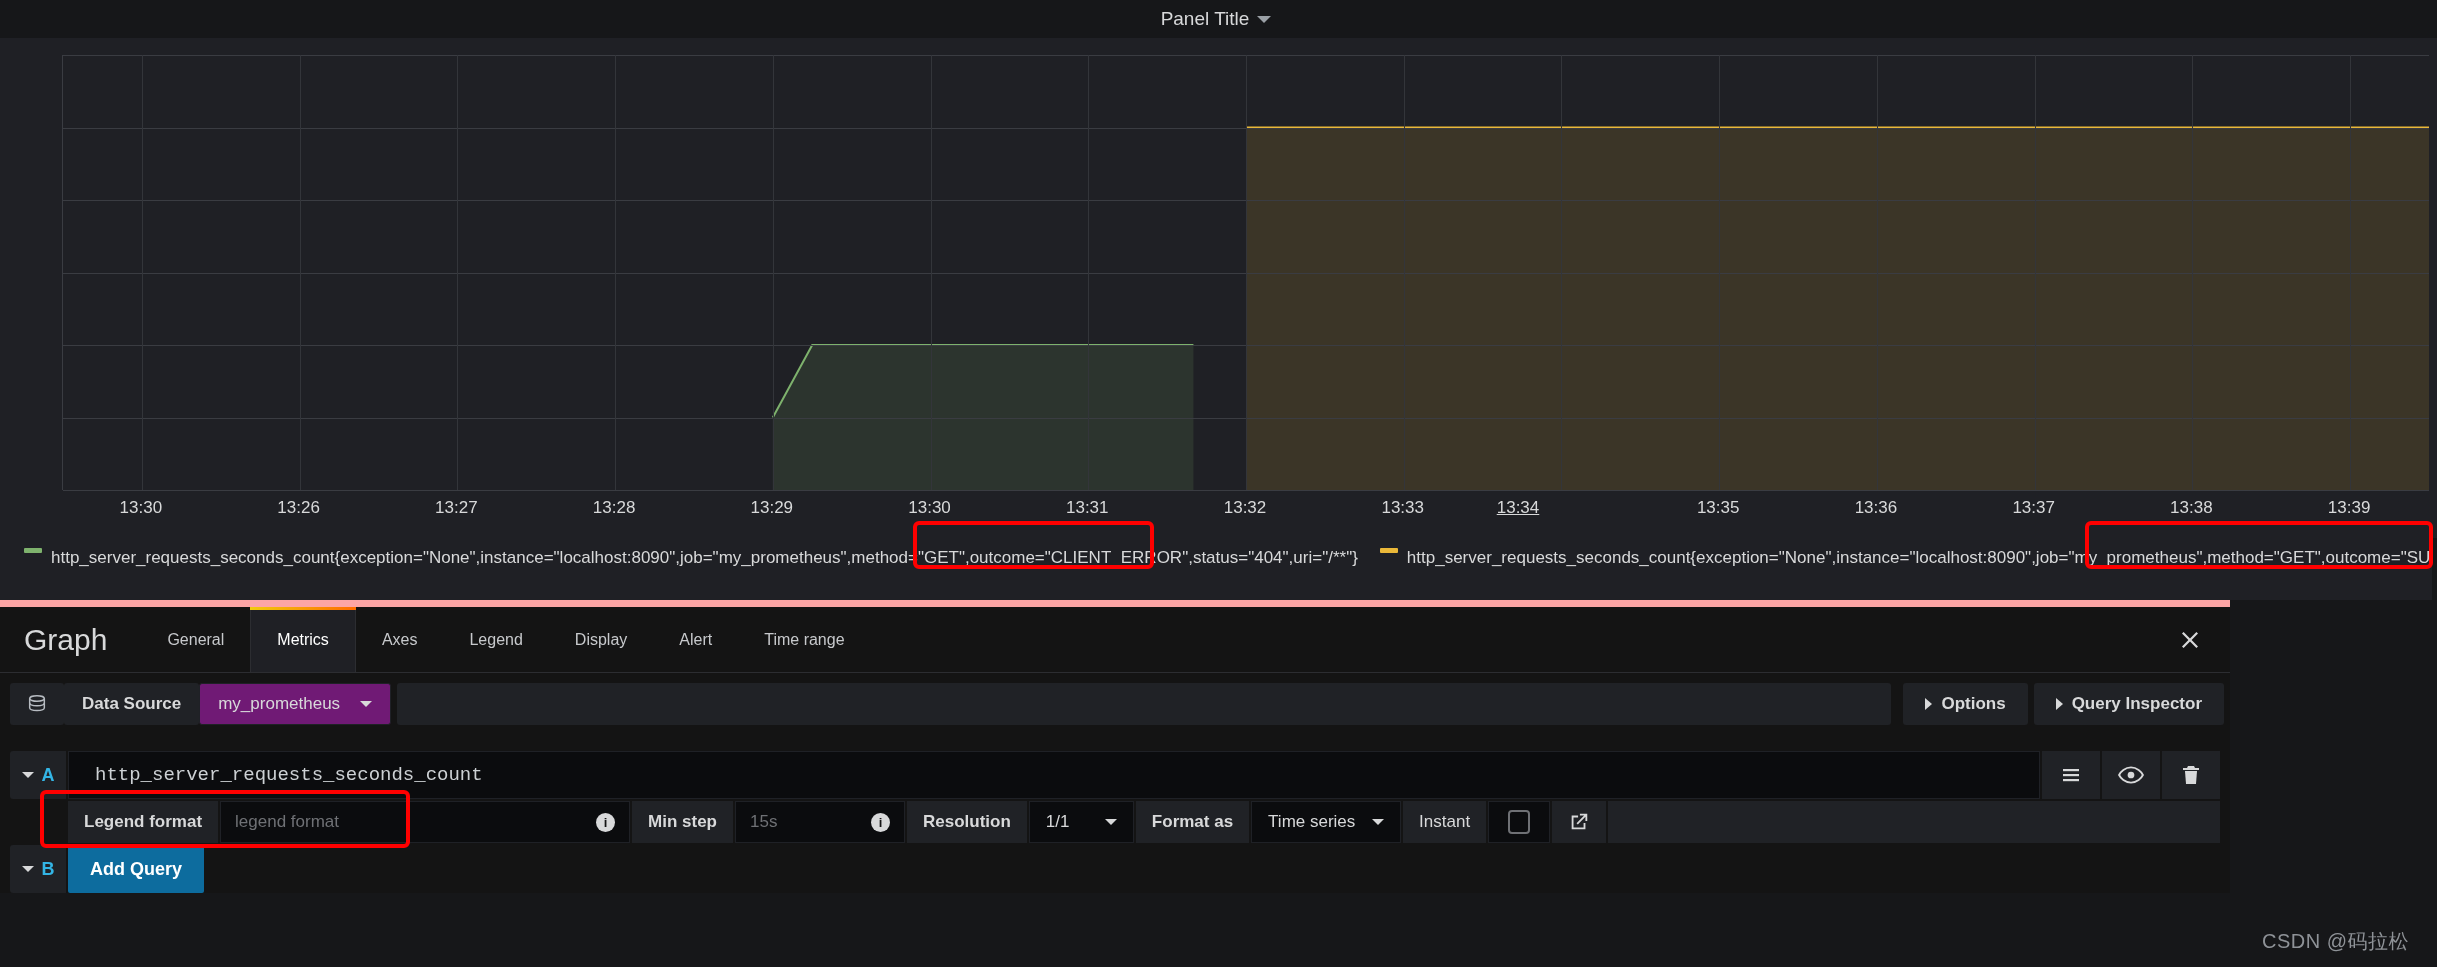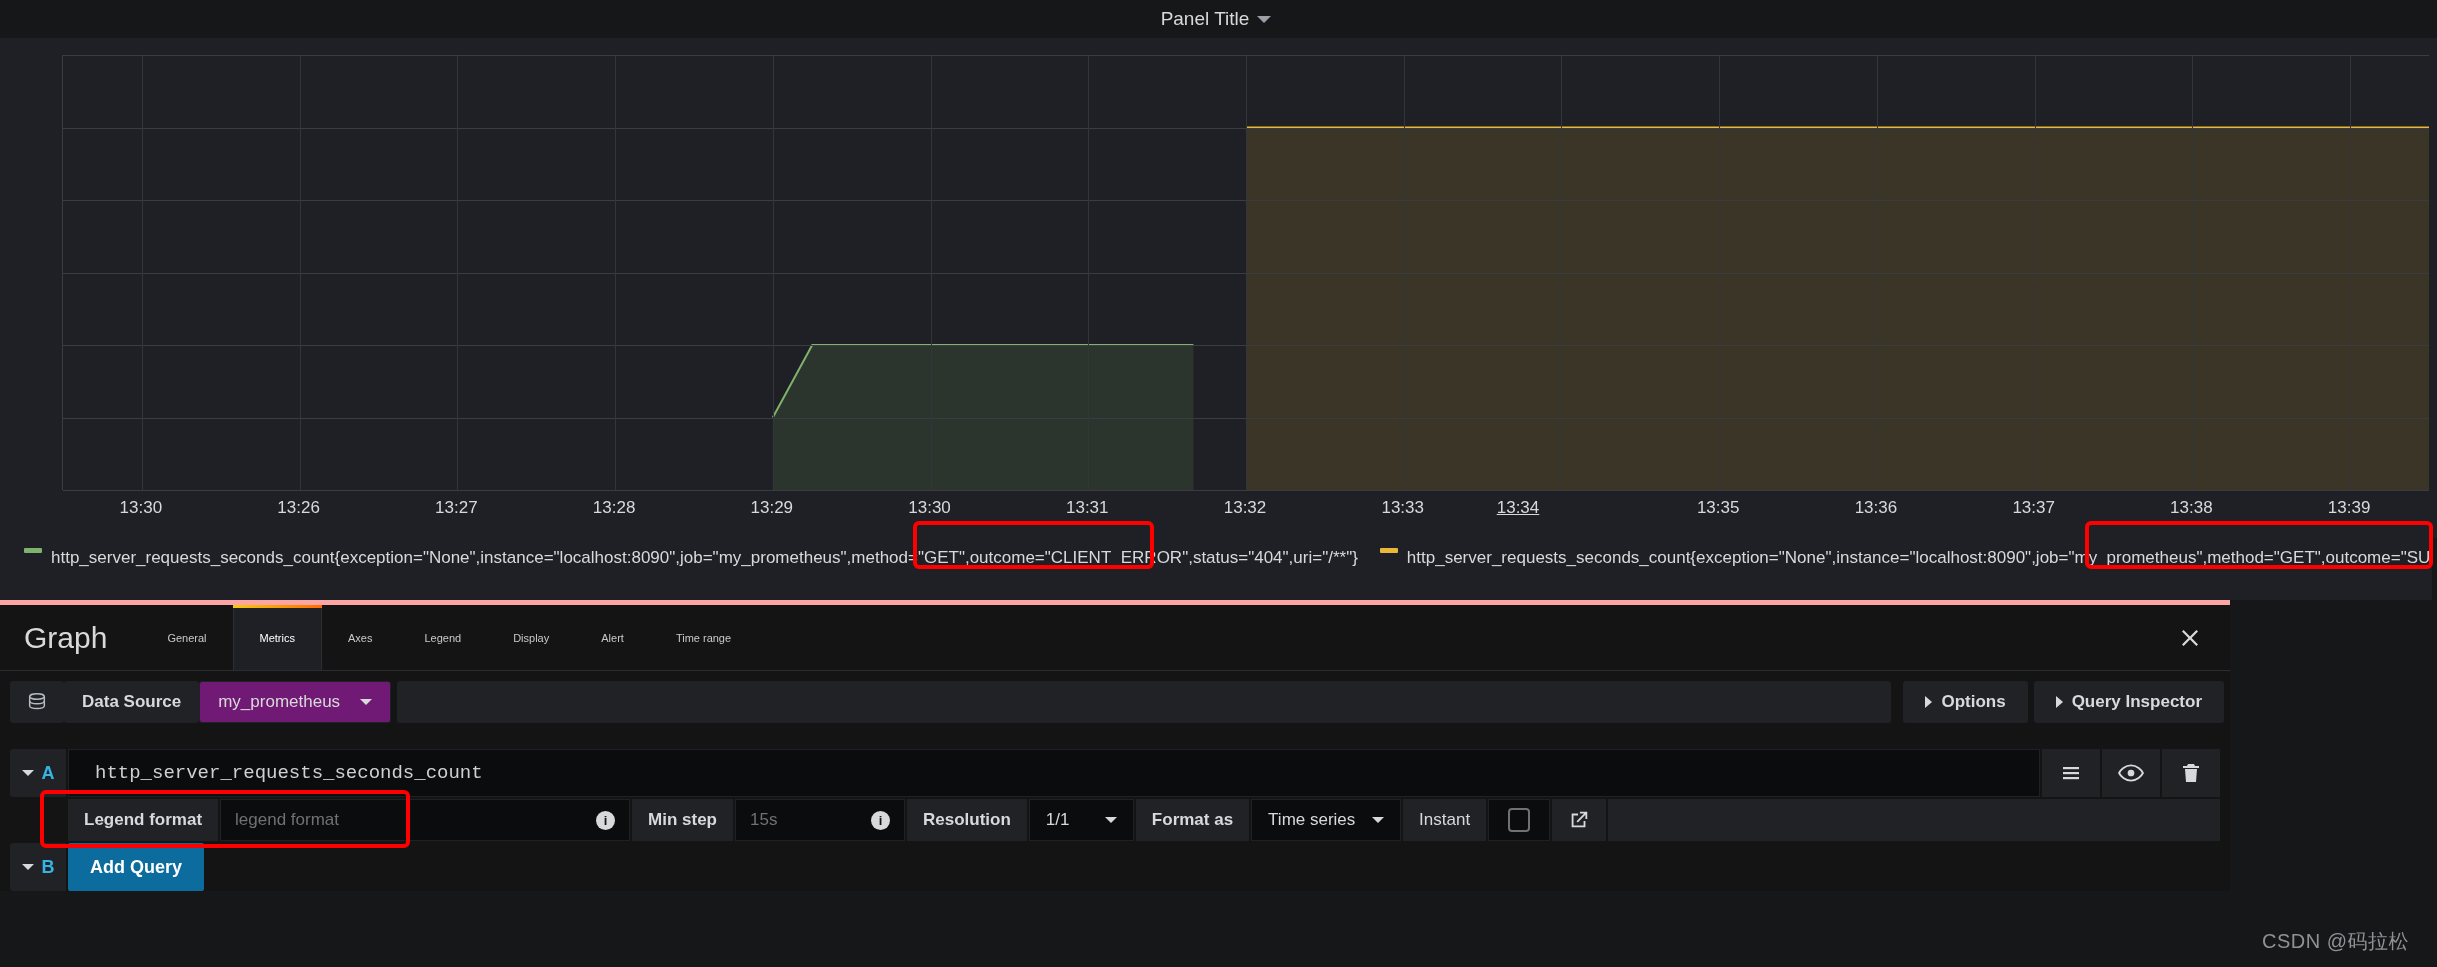--- a/index.html
+++ b/index.html
@@ -57,32 +57,32 @@
   .legend-swatch { width: 18px; height: 5px; border-radius: 1px; display: inline-block; }
   .legend-label { color: #d8d9da; font-size: 17px; }
 
   
   .redbox {
     position: absolute; border: 4px solid #ff0000; border-radius: 6px;
     pointer-events: none; z-index: 40;
   }
 
   
-  #editor { width: 2230px; background: #141414; border-top: 5px solid #fca5a5; }
+  #editor { width: 2230px; background: #141414; border-top: 7px solid #fca5a5; }
   #tabbar {
     height: 66px; display: flex; align-items: stretch;
     background: #141414; border-bottom: 1px solid #2c2d31;
   }
   #editor-kind {
     display: flex; align-items: center; padding: 0 34px 0 24px;
     color: #d8d9da; font-size: 30px; font-weight: 400;
   }
   .tab {
     display: flex; align-items: center; padding: 0 26px;
-    color: #c7c9cc; font-size: 11px; cursor: pointer; position: relative;
+    color: #c7c9cc; font-size: 16px; cursor: pointer; position: relative;
     background: transparent;
   }
   .tab.active {
     background: #1f2025; color: #fff;
     border-left: 1px solid #2c2d31; border-right: 1px solid #2c2d31;
   }
   .tab.active::before {
     content: ""; position: absolute; left: -1px; right: -1px; top: 0; height: 3px;
     background: linear-gradient(90deg, #f2cc0c 0%, #ff6b00 100%);
   }

